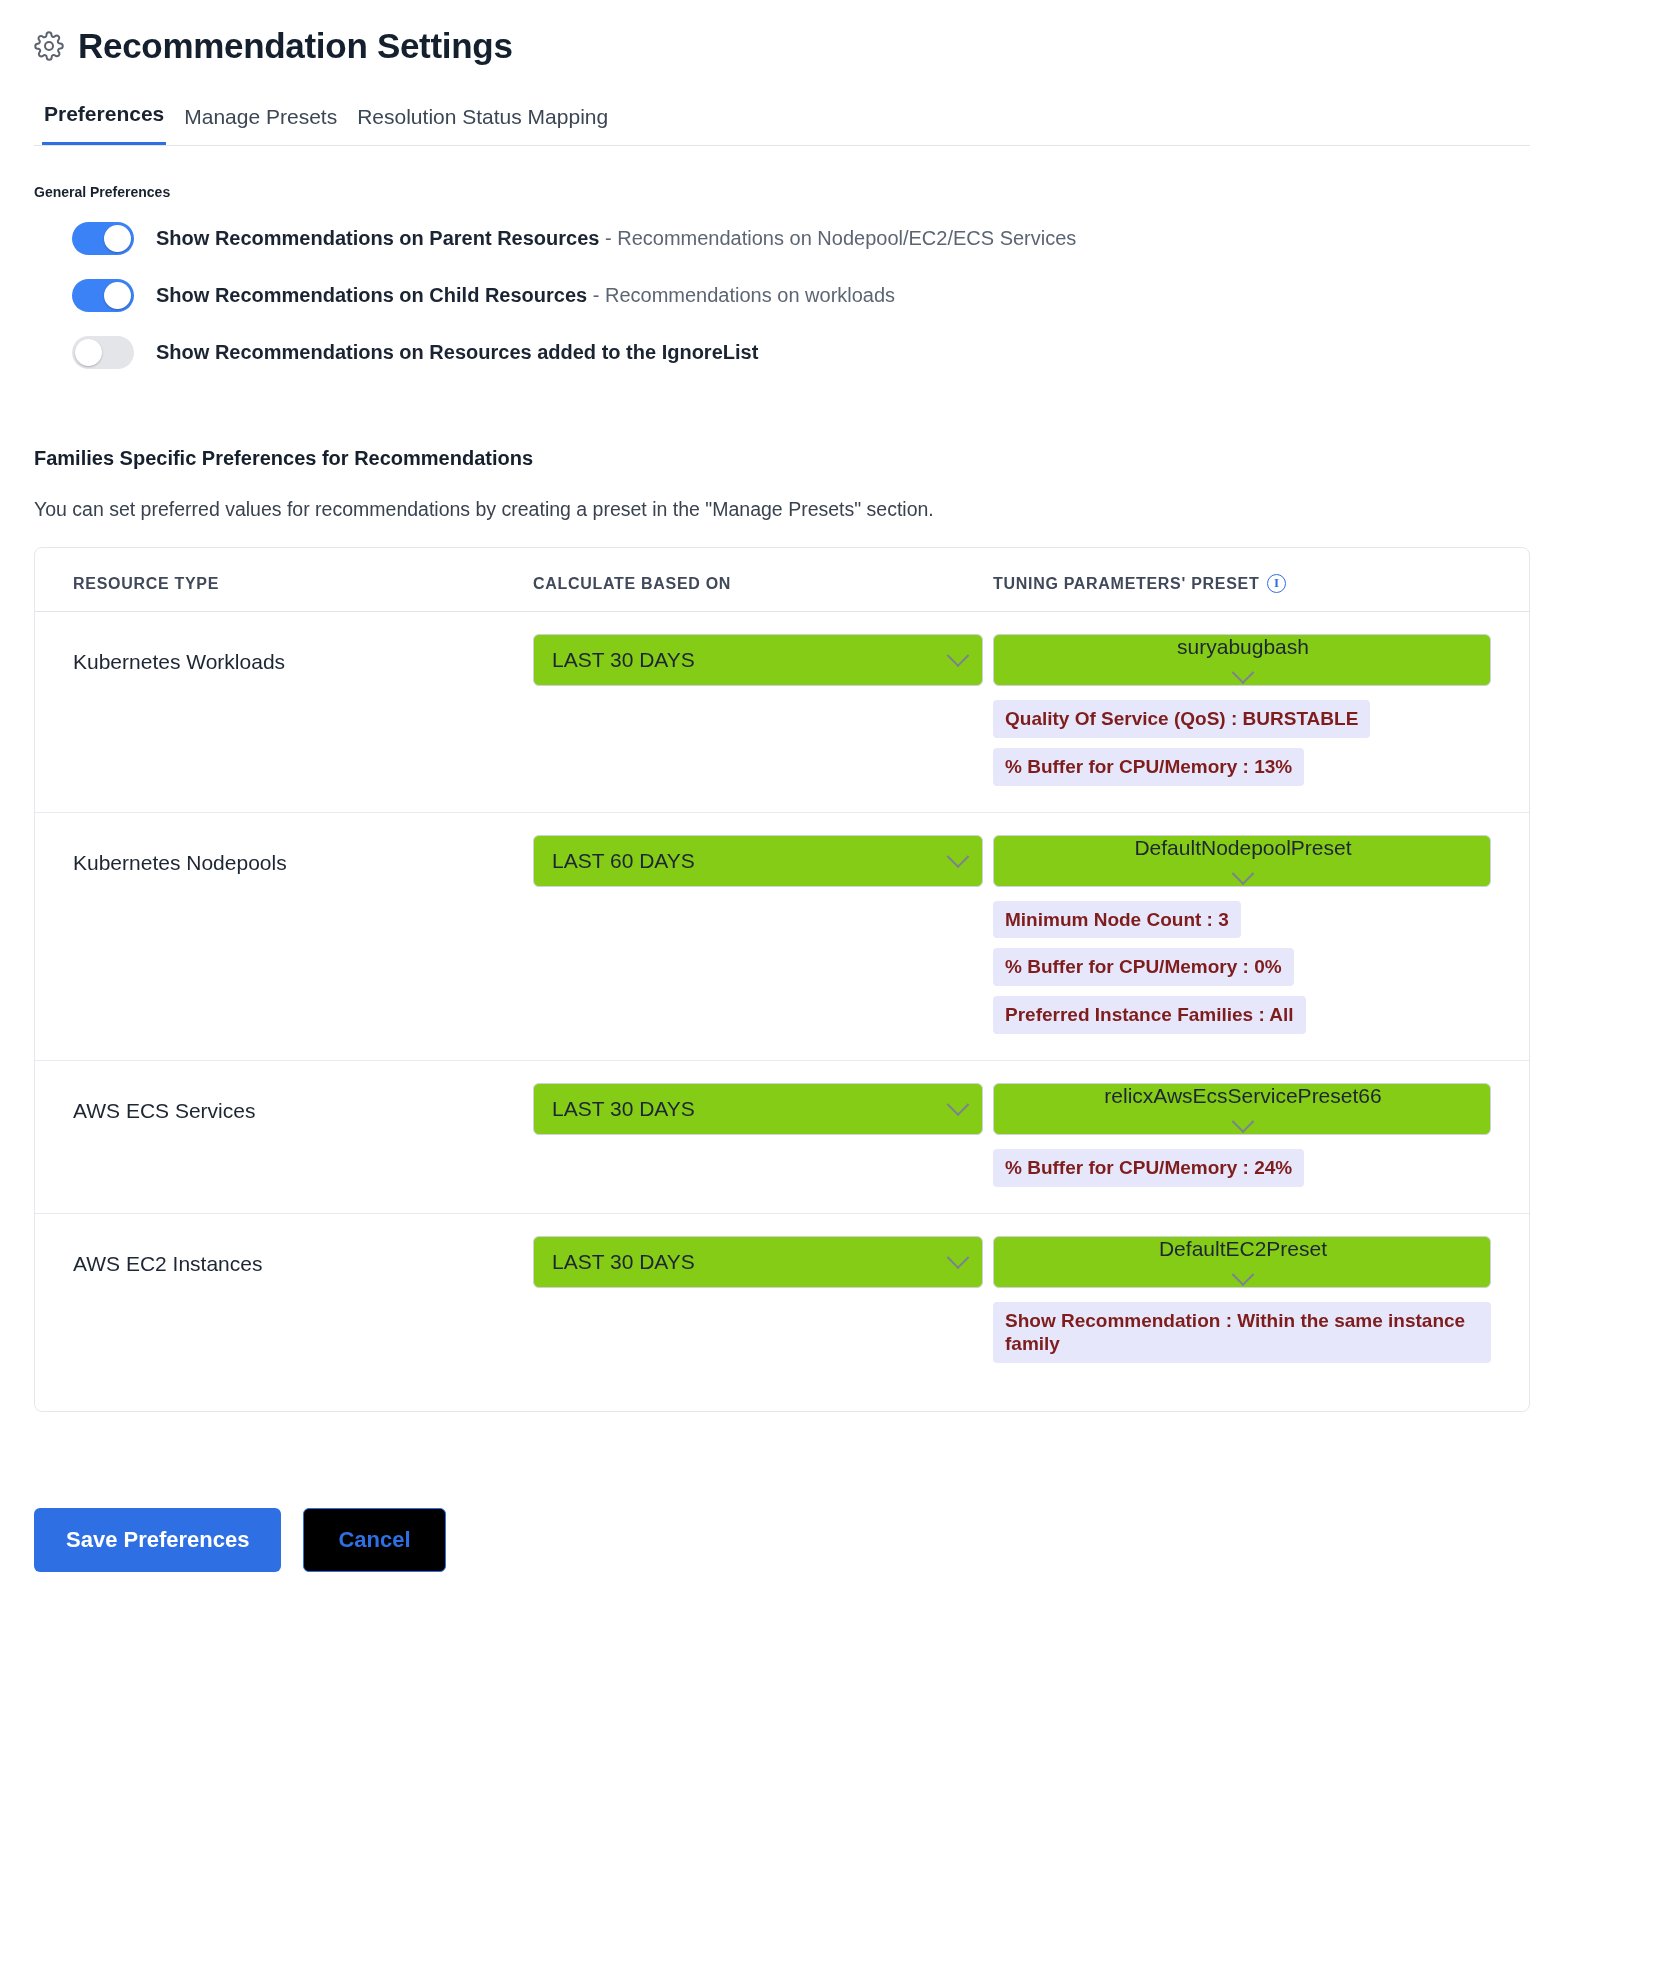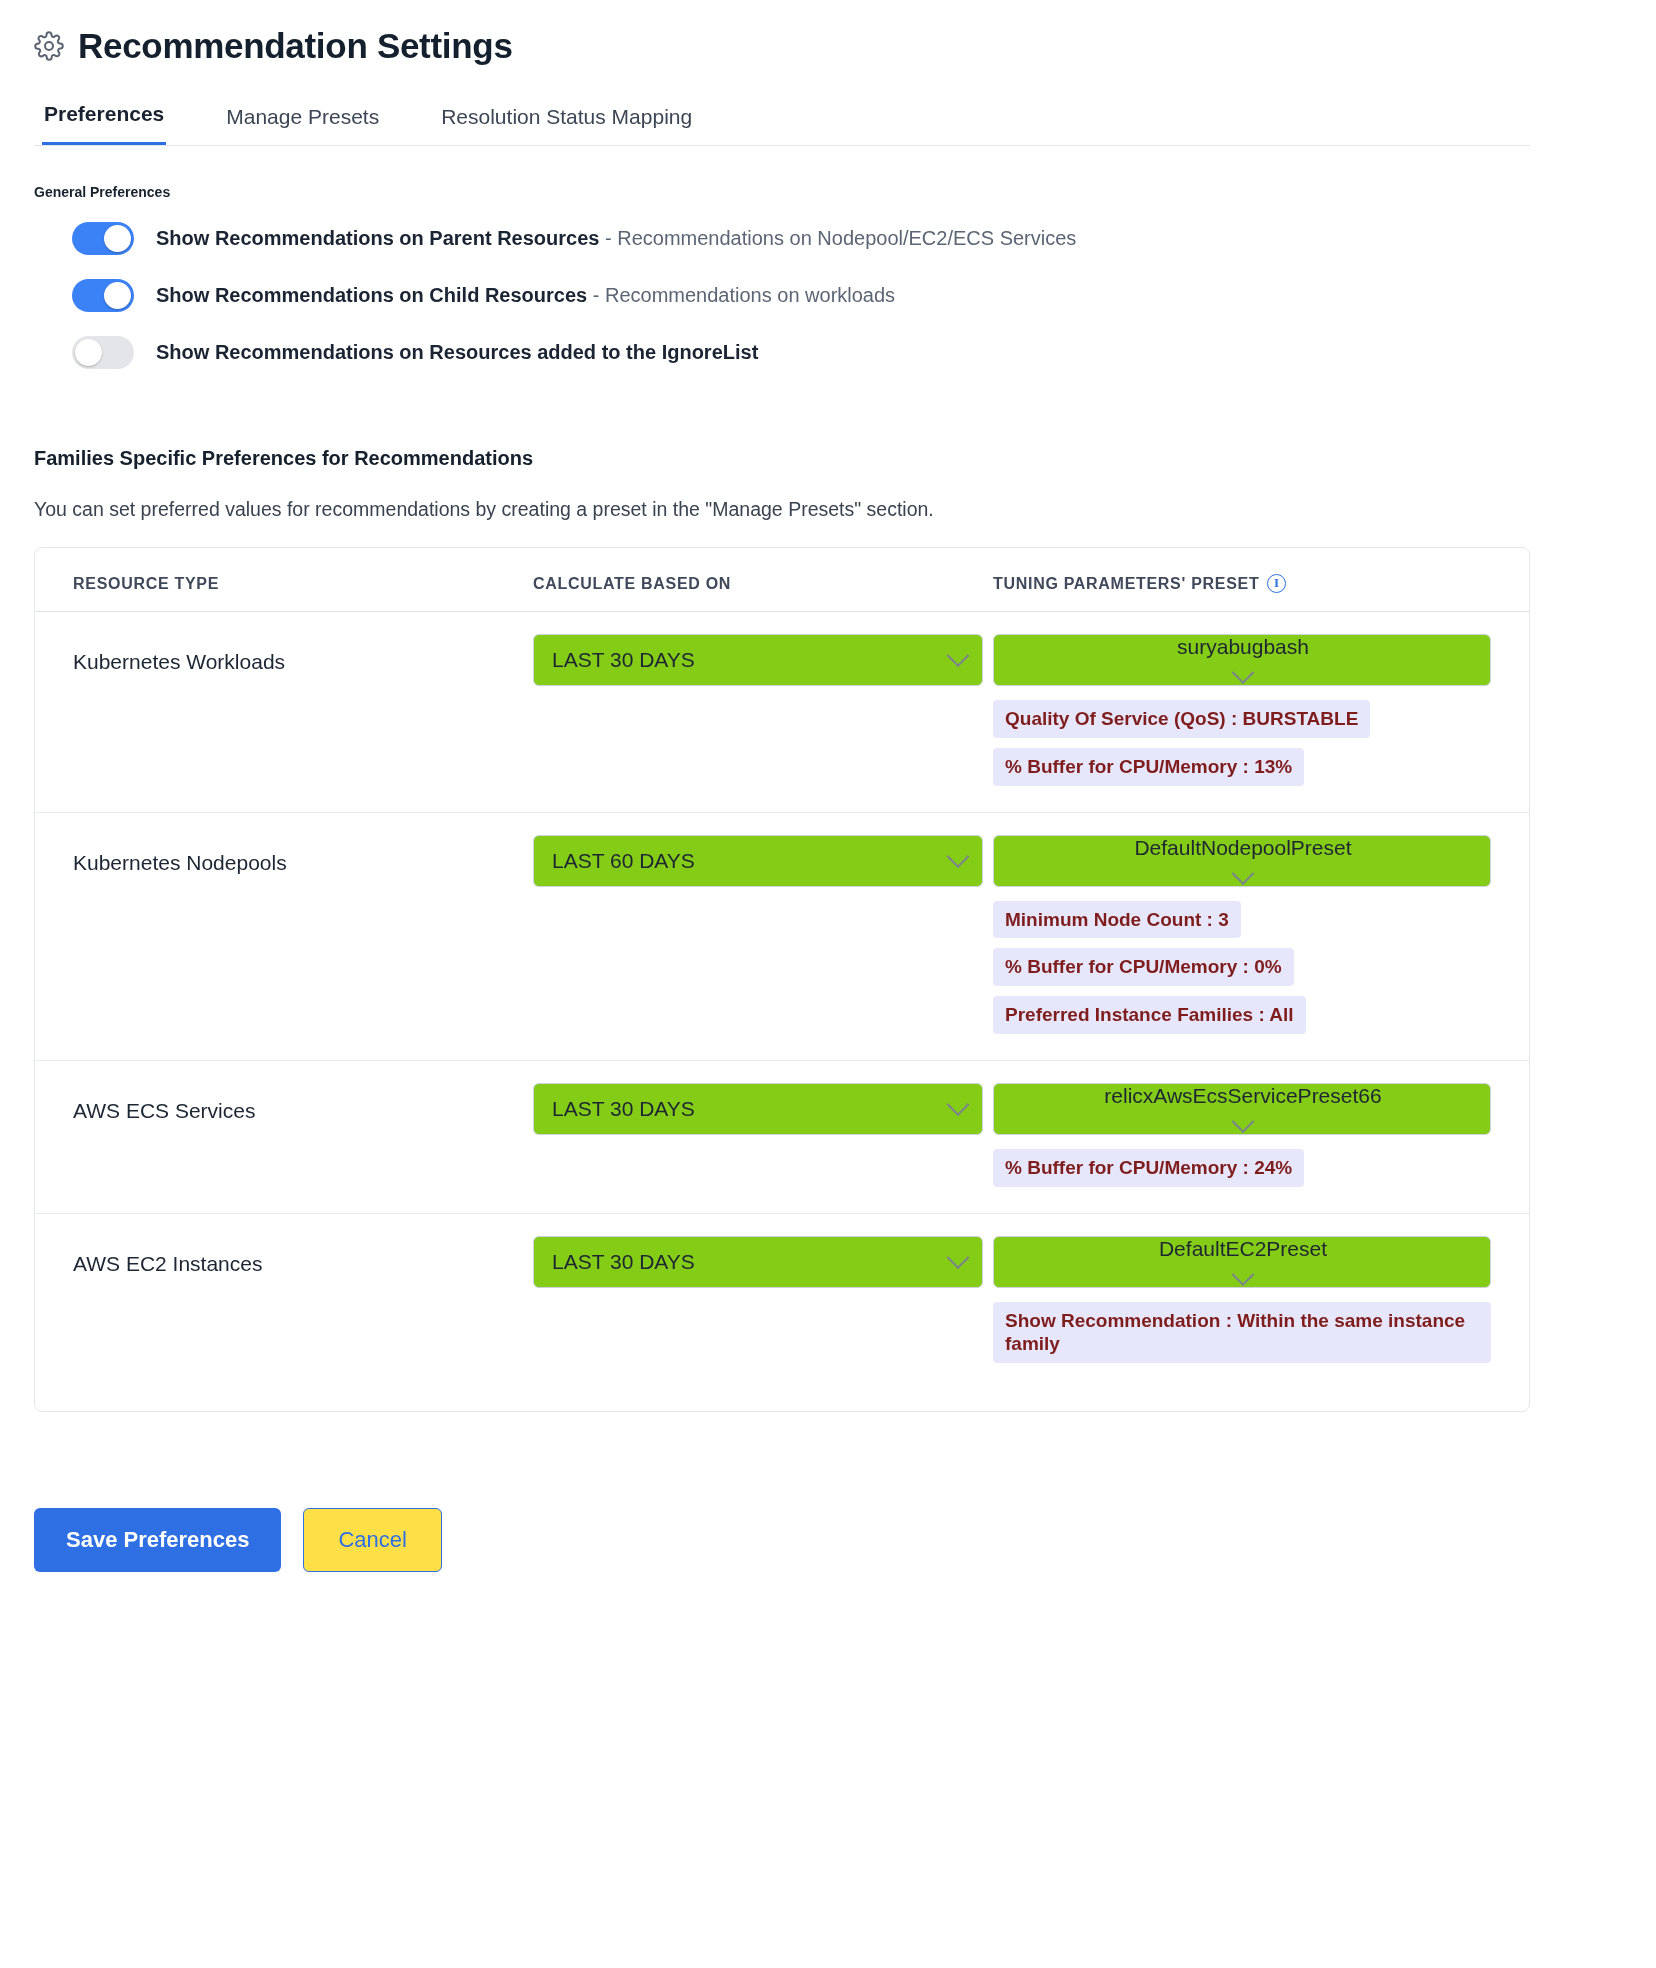--- a/index.html
+++ b/index.html
@@ -30,21 +30,21 @@
     font-size: 35px;
     font-weight: bold;
     letter-spacing: -0.3px;
     color: #15202e;
   }
 
   
   .tabs {
     display: flex;
     align-items: flex-end;
-    gap: 58px;
+    gap: 16px;
     border-bottom: 1px solid #e2e5ea;
     padding-left: 8px;
   }
   .tab {
     font-size: 21px;
     color: #3c4654;
     padding: 10px 2px 16px 2px;
     cursor: pointer;
     white-space: nowrap;
   }
@@ -199,24 +199,24 @@
     color: #ffffff;
     font-size: 22px;
     font-weight: bold;
     border: none;
     border-radius: 6px;
     padding: 18px 32px;
     cursor: pointer;
     font-family: "Liberation Sans", sans-serif;
   }
   .btn-secondary {
-    background: #fde047;
+    background: #000000;
     color: #2f6fe4;
     font-size: 22px;
-    font-weight: normal;
+    font-weight: bold;
     border: 1px solid #2f6fe4;
     border-radius: 6px;
     padding: 18px 34px;
     cursor: pointer;
     font-family: "Liberation Sans", sans-serif;
   }
 </style>
 </head>
 <body>
 

